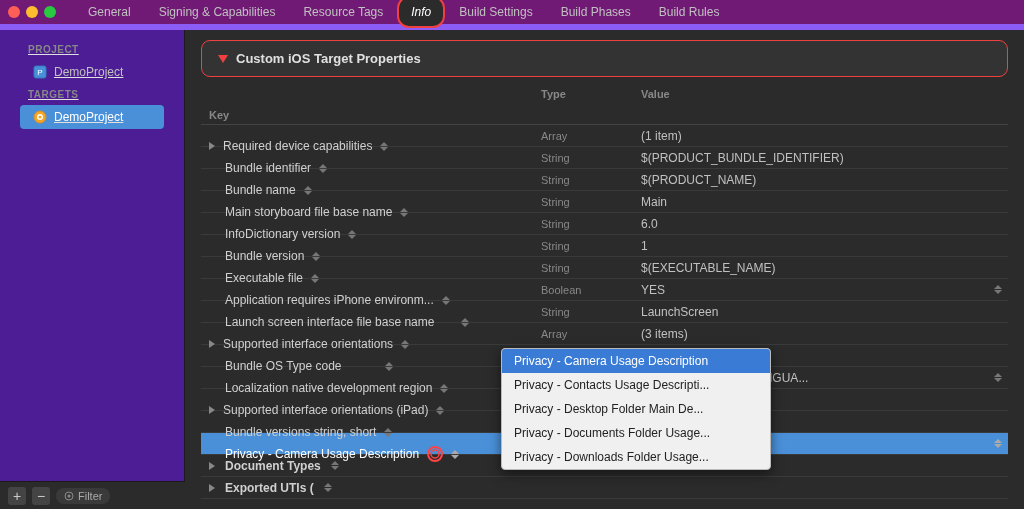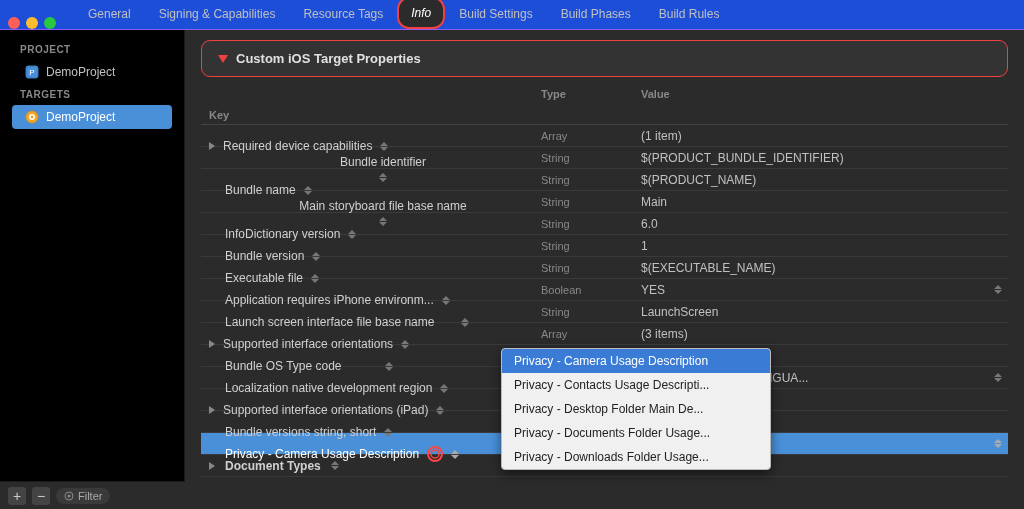--- a/index.html
+++ b/index.html
@@ -9,24 +9,24 @@
       background: #2b2b2b;
       font-family: -apple-system, BlinkMacSystemFont, 'Helvetica Neue', Helvetica, Arial, sans-serif;
       font-size: 12px;
       color: #e0e0e0;
       overflow: hidden;
     }
 
     
     .tab-bar {
       display: flex;
-      align-items: flex-end;
+      align-items: center;
       height: 30px;
-      background: #1d4ed8;
-      border-bottom: 1px solid #8b5cf6;
+      background: #701a75;
+      border-bottom: 6px solid #8b5cf6;
       padding: 0 8px;
     }
     .tab-bar-item {
       padding: 0 14px;
       height: 30px;
       display: flex;
       align-items: center;
       font-size: 12px;
       color: #c0c0c0;
       cursor: pointer;
@@ -57,24 +57,25 @@
 
     
     .main-layout {
       display: flex;
       height: calc(509px - 30px);
     }
 
     
     .sidebar {
       width: 185px;
-      background: #000000;
+      background: #4c1d95;
       border-right: 1px solid #1a1a1a;
-      padding: 10px 8px;
+      padding: 10px 16px;
       flex-shrink: 0;
+      text-decoration: underline;
     }
     .sidebar-section-label {
       font-size: 10px;
       font-weight: 700;
       color: #888;
       text-transform: uppercase;
       padding: 4px 12px;
       letter-spacing: 0.5px;
     }
     .sidebar-item {
@@ -374,21 +375,21 @@
           <div class="stepper">
               <div class="stepper-up"></div>
               <div class="stepper-down"></div>
             </div>
         </div>
         <div class="row-type col-type">Array</div>
         <div class="row-value col-value">(1 item)</div>
       </div>
 
       <div class="table-row">
-        <div class="row-key col-key" style="padding-left:24px;flex-direction:column;">
+        <div class="row-key col-key" style="padding-left:24px;">
           <span>Bundle identifier</span>
           <div class="stepper">
               <div class="stepper-up"></div>
               <div class="stepper-down"></div>
             </div>
         </div>
         <div class="row-type col-type">String</div>
         <div class="row-value col-value">$(PRODUCT_BUNDLE_IDENTIFIER)</div>
       </div>
 
@@ -398,21 +399,21 @@
           <div class="stepper">
               <div class="stepper-up"></div>
               <div class="stepper-down"></div>
             </div>
         </div>
         <div class="row-type col-type">String</div>
         <div class="row-value col-value">$(PRODUCT_NAME)</div>
       </div>
 
       <div class="table-row">
-        <div class="row-key col-key" style="padding-left:24px;flex-direction:column;">
+        <div class="row-key col-key" style="padding-left:24px;">
           <span>Main storyboard file base name</span>
           <div class="stepper">
               <div class="stepper-up"></div>
               <div class="stepper-down"></div>
             </div>
         </div>
         <div class="row-type col-type">String</div>
         <div class="row-value col-value">Main</div>
       </div>
 
@@ -576,20 +577,30 @@
         <div class="group-label">
           <span class="expand-triangle"></span>
           <span>Document Types</span>
           <div class="stepper">
               <div class="stepper-up"></div>
               <div class="stepper-down"></div>
             </div>
         </div>
       </div>
 
+      <div class="group-row">
+        <div class="group-label">
+          <span class="expand-triangle"></span>
+          <span>Exported UTIs (</span>
+          <div class="stepper">
+              <div class="stepper-up"></div>
+              <div class="stepper-down"></div>
+            </div>
+        </div>
+      </div>
     </div>
 
     <div class="dropdown-container">
       <div class="dropdown-item">Privacy - Camera Usage Description</div>
       <div class="dropdown-item">Privacy - Contacts Usage Descripti...</div>
       <div class="dropdown-item">Privacy - Desktop Folder Main De...</div>
       <div class="dropdown-item">Privacy - Documents Folder Usage...</div>
       <div class="dropdown-item">Privacy - Downloads Folder Usage...</div>
     </div>
   </div>

